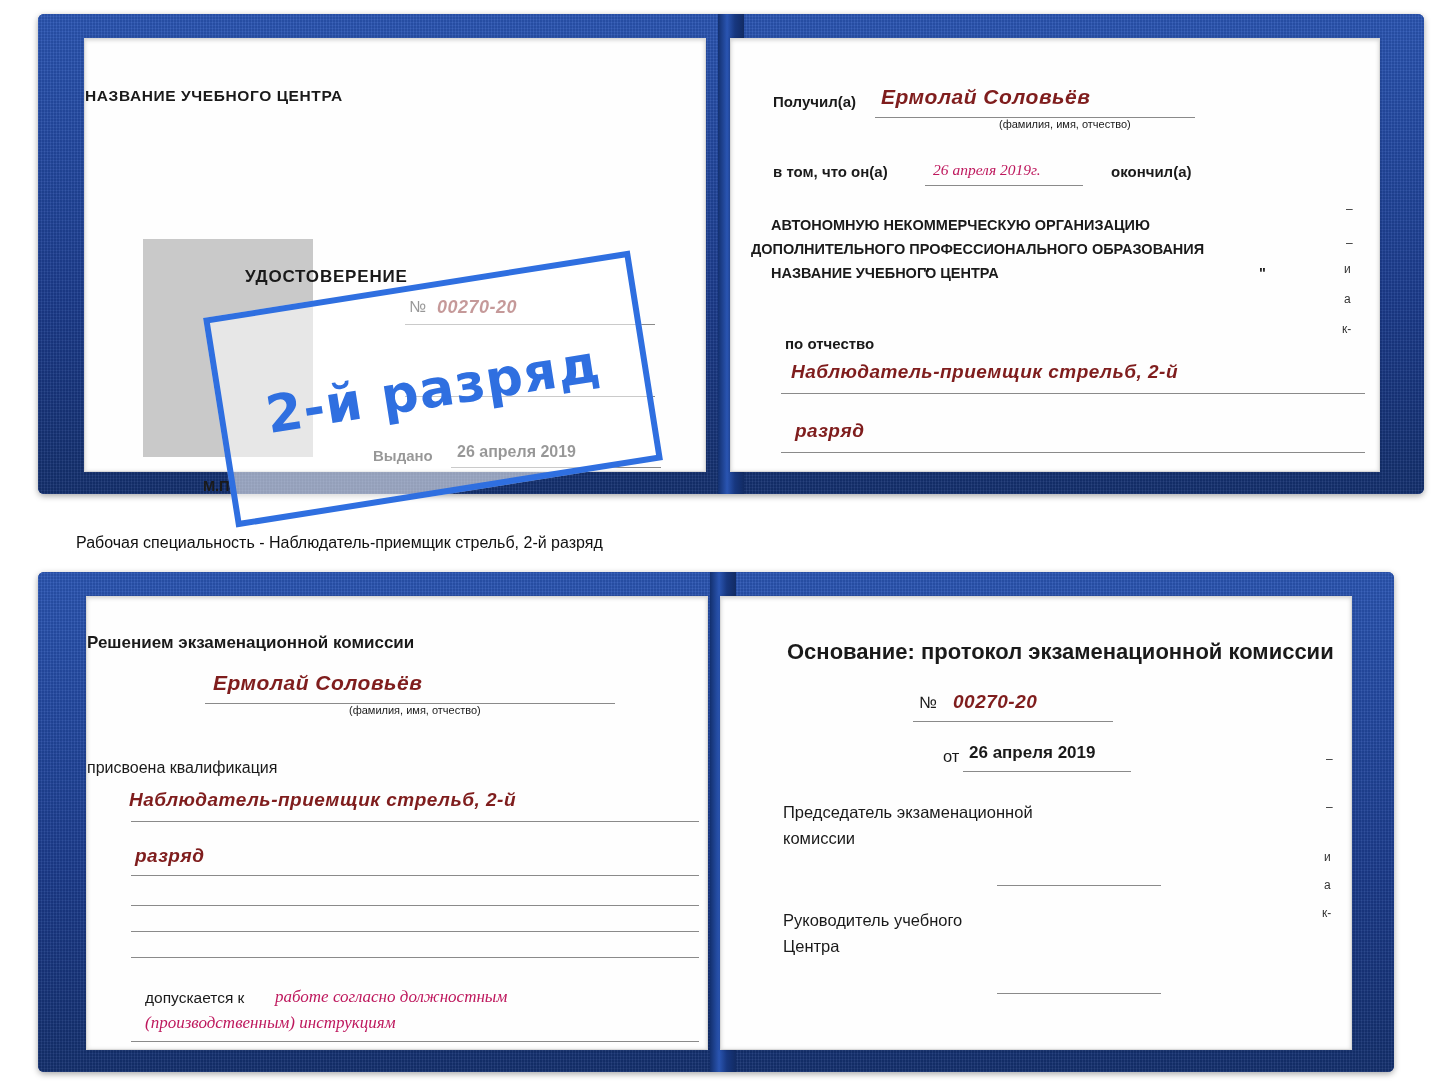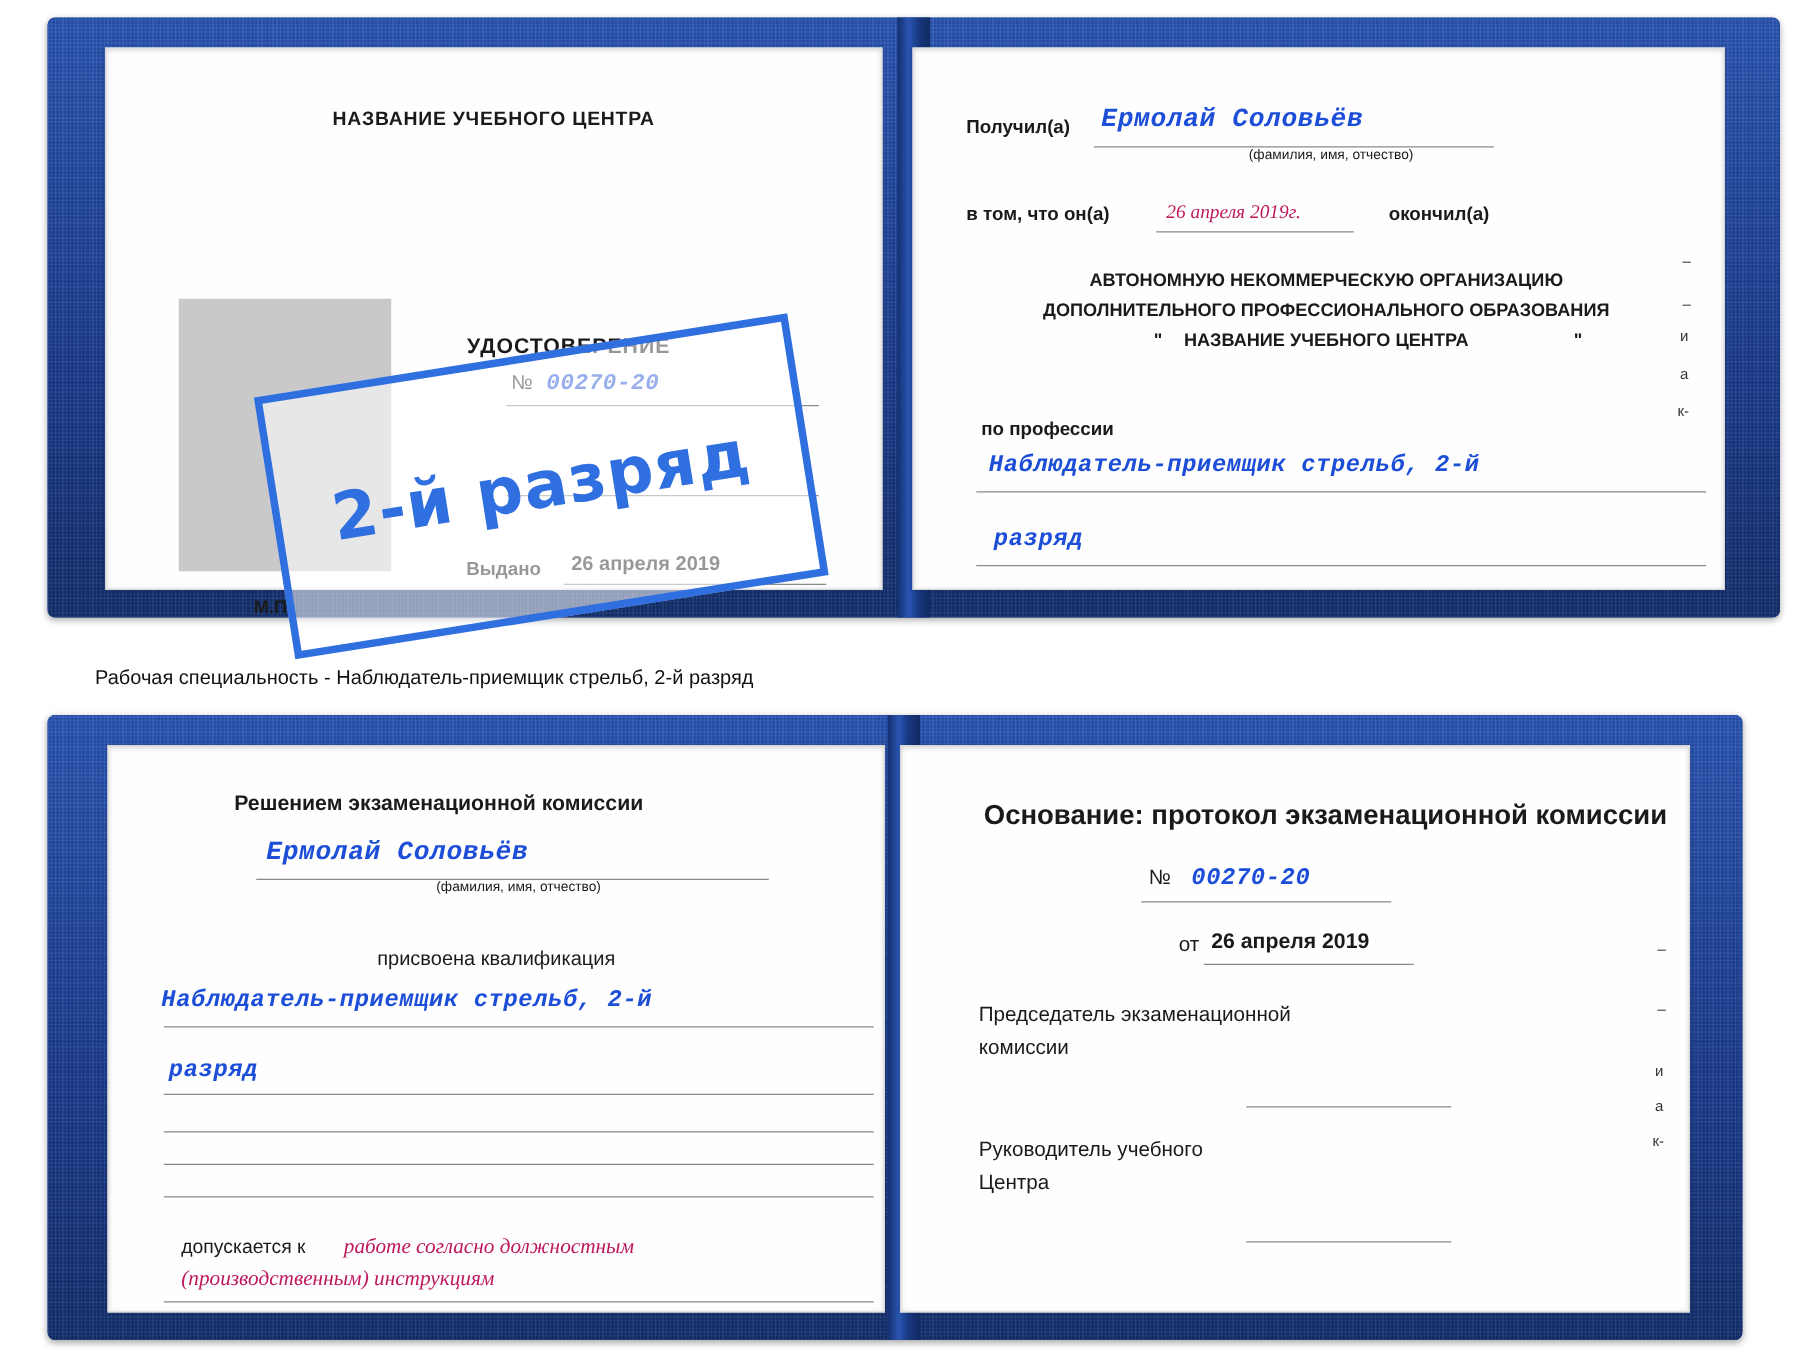--- a/index.html
+++ b/index.html
@@ -52,24 +52,24 @@
     box-shadow: 0 1px 4px rgba(0,0,0,0.18) inset, 0 0 3px rgba(0,0,0,0.12);
   }
 
   
   .txt {
     position: absolute;
     white-space: nowrap;
     color: #1a1a1a;
   }
   .bold { font-weight: bold; }
-  .center { text-align: center; }
+  .center { }
   .hand {
-    font-family: Liberation Mono, monospace;
-    color: #1d4ed8;
+    font-family: Liberation Sans, sans-serif;
+    color: #7f1d1d;
     font-style: italic;
     font-weight: bold;
     letter-spacing: 0.5px;
   }
   .hand-ital {
     font-family: "Liberation Serif", serif;
     font-style: italic;
     color: #be185d;
   }
   .rule {
@@ -152,21 +152,21 @@
       <span class="txt hand-ital" style="left:202px; top:122px; font-size:15.5px;">26 апреля 2019г.</span>
       <div class="rule" style="left:194px; top:146px; width:158px;"></div>
       <span class="txt bold" style="left:380px; top:124px; font-size:15px;">окончил(а)</span>
 
       <span class="txt bold center" style="left:40px; top:178px; width:580px; font-size:14.5px;">АВТОНОМНУЮ НЕКОММЕРЧЕСКУЮ ОРГАНИЗАЦИЮ</span>
       <span class="txt bold center" style="left:20px; top:202px; width:620px; font-size:14.5px;">ДОПОЛНИТЕЛЬНОГО ПРОФЕССИОНАЛЬНОГО ОБРАЗОВАНИЯ</span>
       <span class="txt bold" style="left:192px; top:226px; font-size:14.5px;">"</span>
       <span class="txt bold center" style="left:40px; top:226px; width:580px; font-size:14.5px;">НАЗВАНИЕ УЧЕБНОГО ЦЕНТРА</span>
       <span class="txt bold" style="left:528px; top:226px; font-size:14.5px;">"</span>
 
-      <span class="txt bold" style="left:54px; top:296px; font-size:15px;">по профессии</span>
+      <span class="txt bold" style="left:54px; top:296px; font-size:15px;">по отчество</span>
 
       <span class="txt hand" style="left:60px; top:322px; font-size:19px;">Наблюдатель-приемщик стрельб, 2-й</span>
       <div class="rule" style="left:50px; top:354px; width:584px;"></div>
 
       <span class="txt hand" style="left:64px; top:381px; font-size:19px;">разряд</span>
       <div class="rule" style="left:50px; top:413px; width:584px;"></div>
 
     </div>
 
     <span class="edge-mark" style="left:1308px; top:188px;">–</span>

